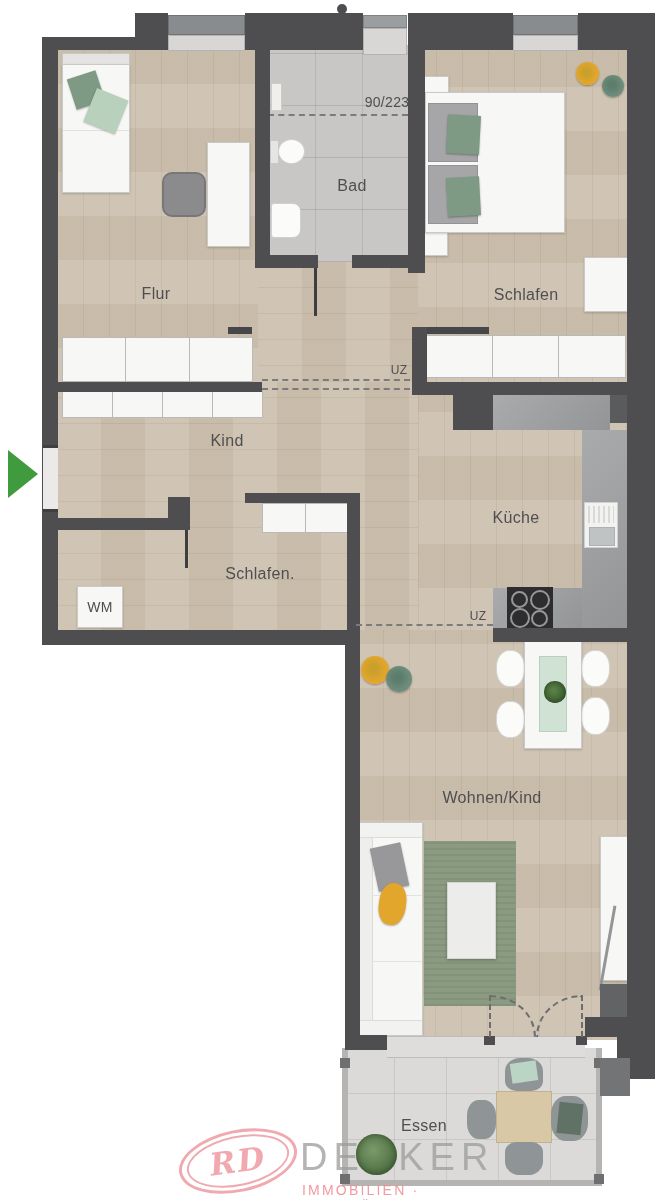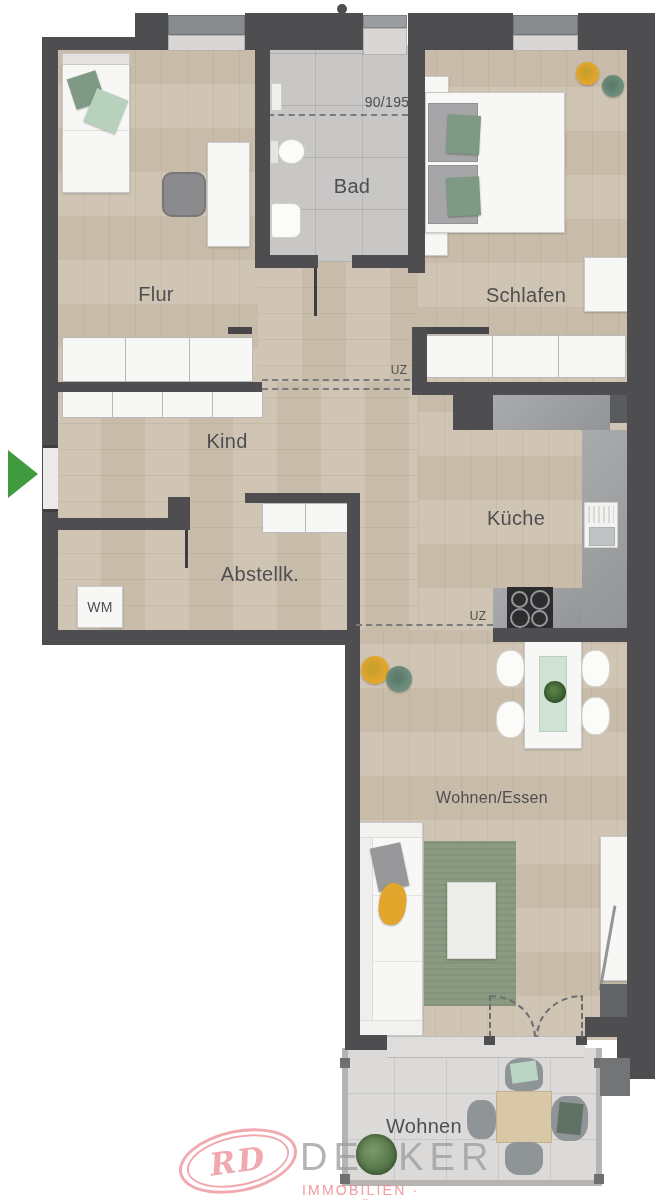--- a/index.html
+++ b/index.html
@@ -24,21 +24,21 @@
     repeating-linear-gradient(90deg, rgba(90,90,90,.16) 0 1px, rgba(0,0,0,0) 1px 47px),
     var(--bath-tile,#c9c7c5);}
   .btile{background:
     repeating-linear-gradient(0deg, rgba(120,120,120,.18) 0 1px, rgba(0,0,0,0) 1px 46px),
     repeating-linear-gradient(90deg, rgba(120,120,120,.18) 0 1px, rgba(0,0,0,0) 1px 52px),
     var(--balcony-tile,#dbdad8);}
   .counter{background:linear-gradient(135deg, rgba(255,255,255,.10), rgba(0,0,0,.08)), var(--counter,#9fa1a3);}
   .white{background:var(--furniture-white,#f7f7f5);border:1px solid #c9c9c7;box-shadow:0 1px 2px rgba(0,0,0,.18);}
   .cells{display:flex;}
   .cells>div{flex:1;background:var(--furniture-white,#f7f7f5);border:1px solid #b9b9b7;margin-right:-1px;}
-  .label{transform:translate(-50%,-50%);font-size:20px;color:var(--label-text,#4f4f51);
+  .label{transform:translate(-50%,-50%);font-size:16px;color:var(--label-text,#4f4f51);
          letter-spacing:.3px;white-space:nowrap;}
   .dash-h{border-top:2px dashed #7b7b7d;height:0;}
   .circle{border-radius:50%;}
   .win-outer{background:#888c8e;border:1px solid #6f7375;}
   .win-inner{background:#d8d7d5;border:1px solid #b5b4b2;}
   .plant{border-radius:48% 52% 50% 50%;background:radial-gradient(circle at 42% 40%, #7b9a6a, #4e6f42 72%);
          box-shadow:inset 0 0 7px rgba(0,0,0,.38);}
   .burner{position:absolute;border:2px solid #97979a;border-radius:50%;}
   
   .logo{opacity:.93;}
@@ -220,27 +220,27 @@
   <div class="abs z-open" style="left:490px;top:995px;width:46px;height:42px;border-top:2px dashed #6e6e71;border-right:2px dashed #6e6e71;border-top-right-radius:100%"></div>
   <div class="abs z-open" style="left:536px;top:995px;width:46px;height:42px;border-top:2px dashed #6e6e71;border-left:2px dashed #6e6e71;border-top-left-radius:100%"></div>
   <div class="abs z-open" style="left:489px;top:995px;width:0;height:42px;border-left:2px dashed #6e6e71"></div>
   <div class="abs z-open" style="left:581px;top:995px;width:0;height:42px;border-left:2px dashed #6e6e71"></div>
 
   <div class="abs z-label label" style="left:156px;top:294px">Flur</div>
   <div class="abs z-label label" style="left:352px;top:186px">Bad</div>
   <div class="abs z-label label" style="left:526px;top:295px">Schlafen</div>
   <div class="abs z-label label" style="left:227px;top:441px">Kind</div>
   <div class="abs z-label label" style="left:516px;top:518px">Küche</div>
-  <div class="abs z-label label" style="left:260px;top:574px">Abstellk.</div>
-  <div class="abs z-label label" style="left:492px;top:798px;font-size:16px">Wohnen/Essen</div>
-  <div class="abs z-label label" style="left:424px;top:1126px">Wohnen</div>
+  <div class="abs z-label label" style="left:260px;top:574px">Schlafen.</div>
+  <div class="abs z-label label" style="left:492px;top:798px;font-size:16px">Wohnen/Kind</div>
+  <div class="abs z-label label" style="left:424px;top:1126px">Essen</div>
   <div class="abs z-label label" style="left:100px;top:607px;font-size:14px">WM</div>
   <div class="abs z-label label" style="left:399px;top:370px;font-size:12px">UZ</div>
   <div class="abs z-label label" style="left:478px;top:616px;font-size:12px">UZ</div>
-  <div class="abs z-label label" style="left:387px;top:102px;font-size:14px">90/195</div>
+  <div class="abs z-label label" style="left:387px;top:102px;font-size:14px">90/223</div>
 
   <div class="abs z-logo logo" style="left:178px;top:1122px;width:330px;height:78px">
     <div class="abs" style="left:0;top:8px;width:120px;height:62px">
       <div class="lo-outer"></div>
       <div class="lo-inner"></div>
       <div class="lo-mono">RD</div>
     </div>
     <div class="lo-name" style="left:122px;top:14px">DECKER</div>
     <div class="lo-tag" style="left:124px;top:60px">IMMOBILIEN · BAUTRÄGER</div>
   </div>

